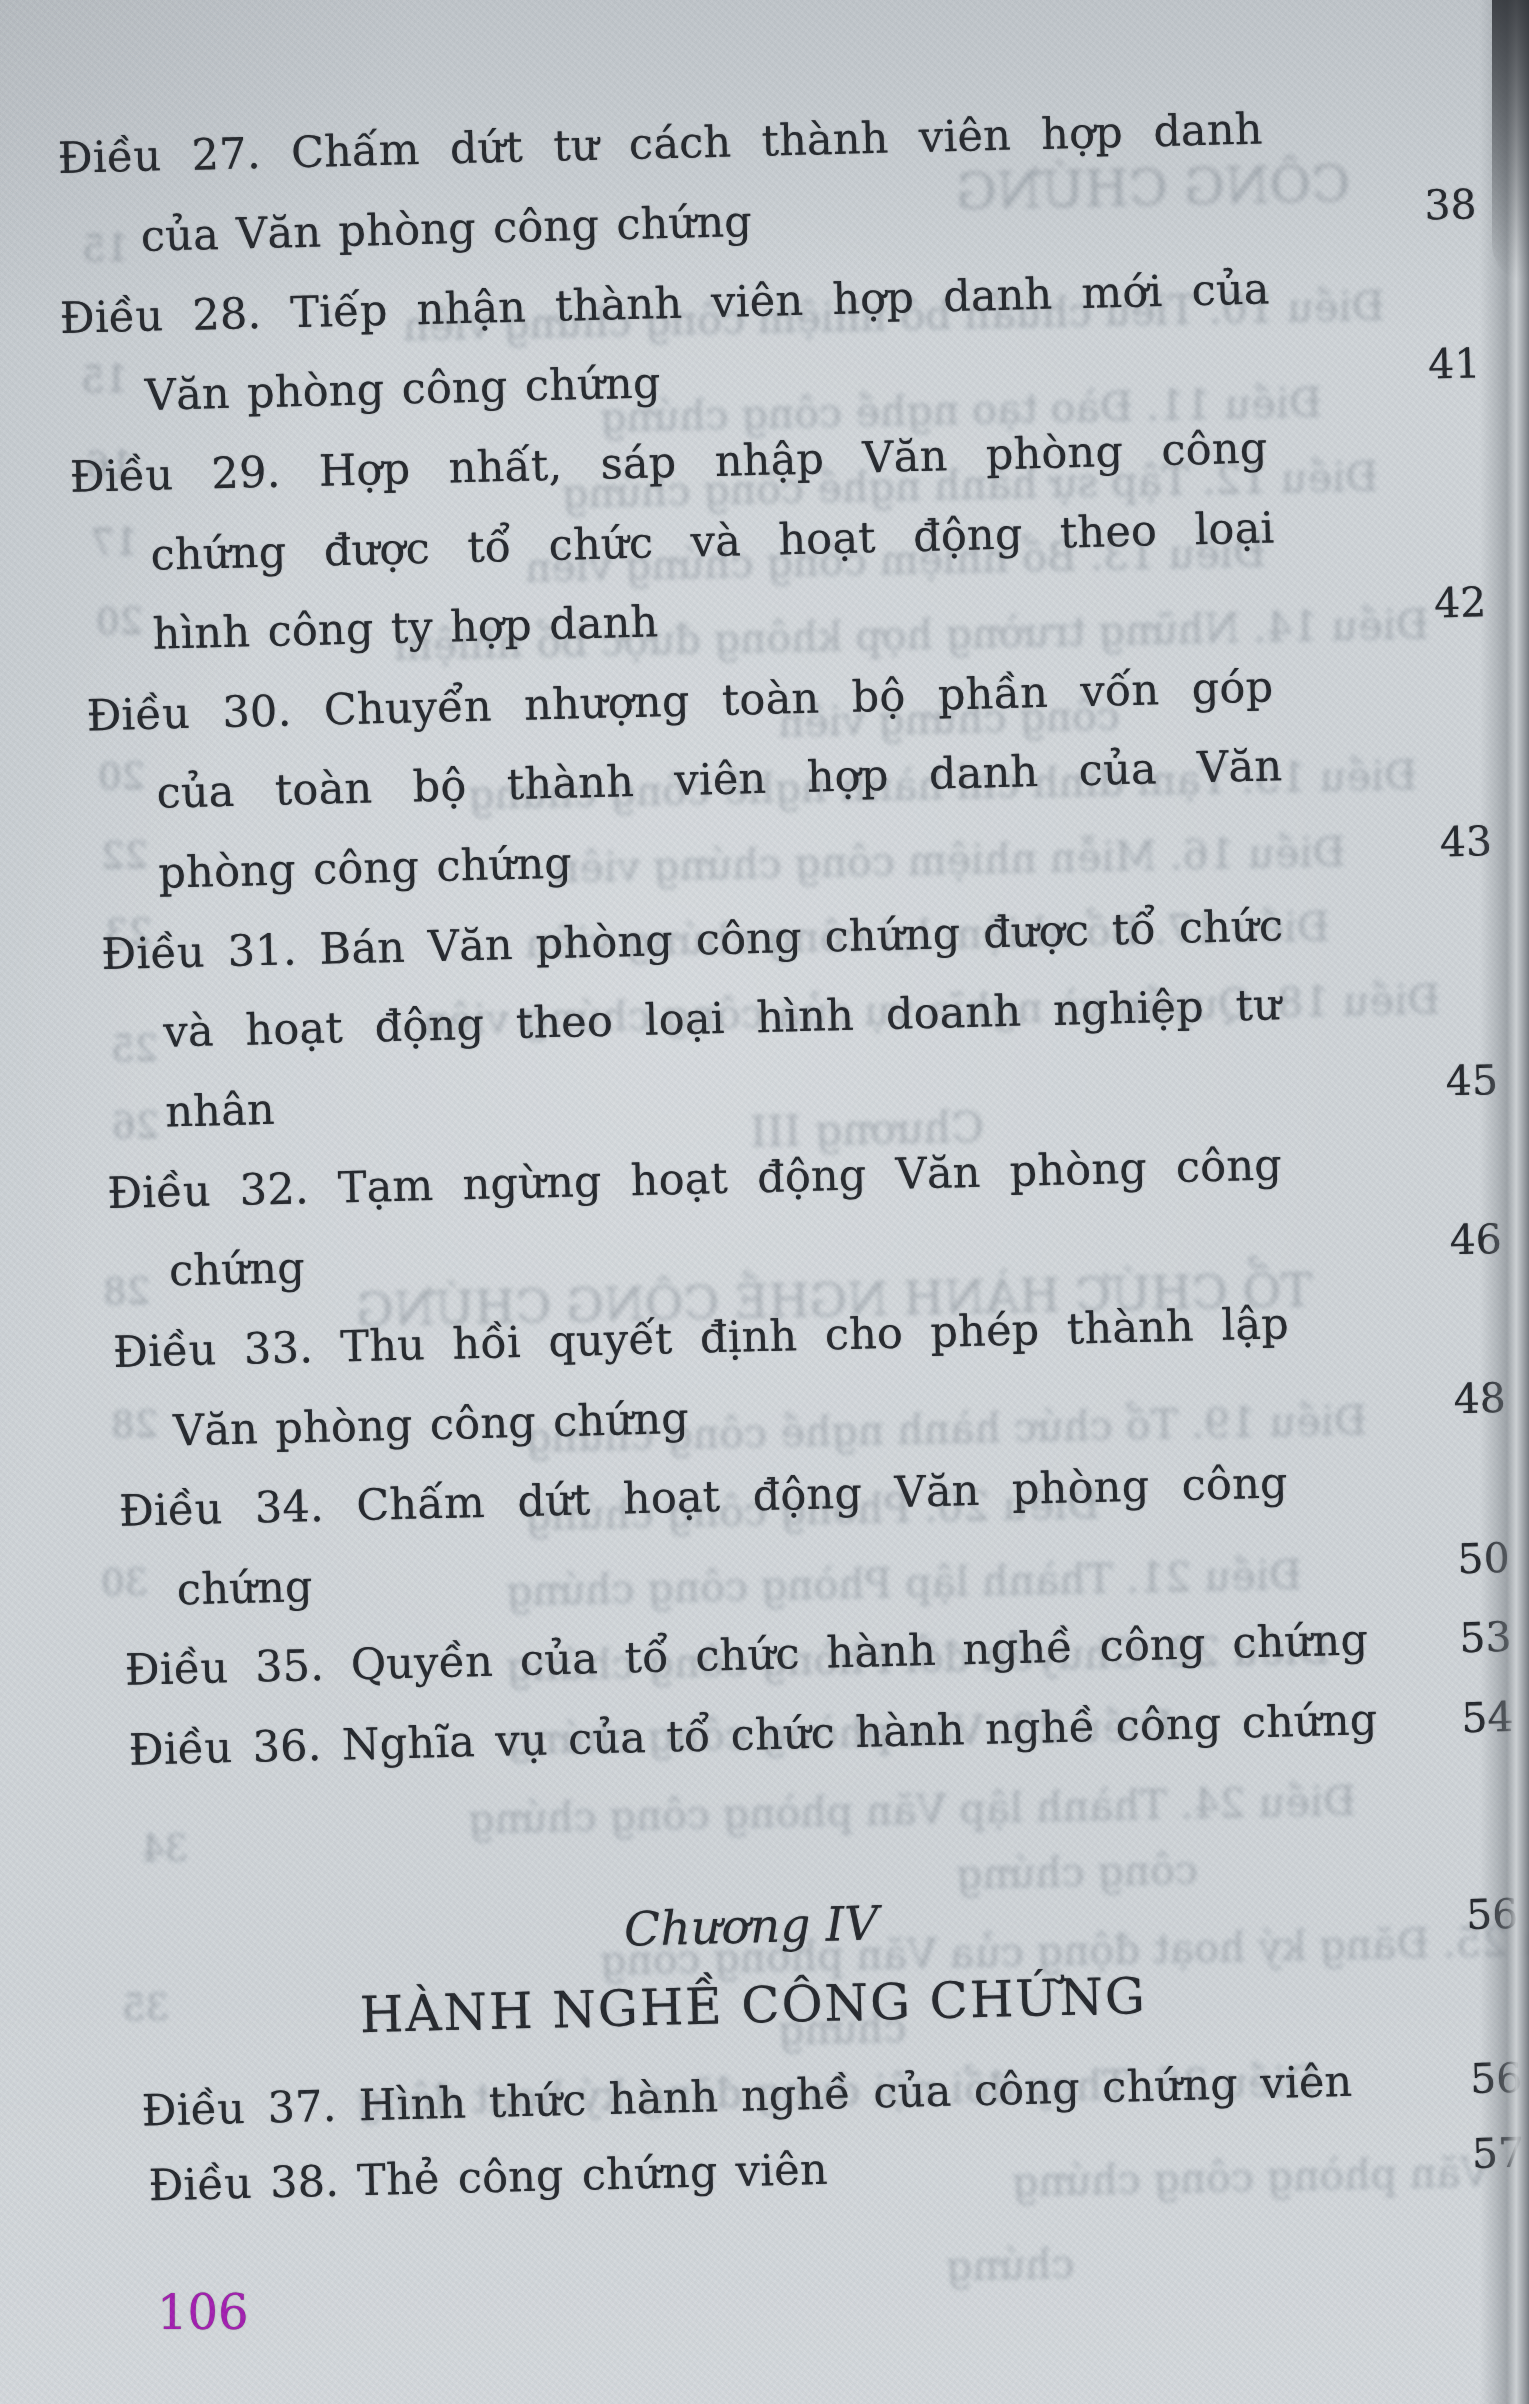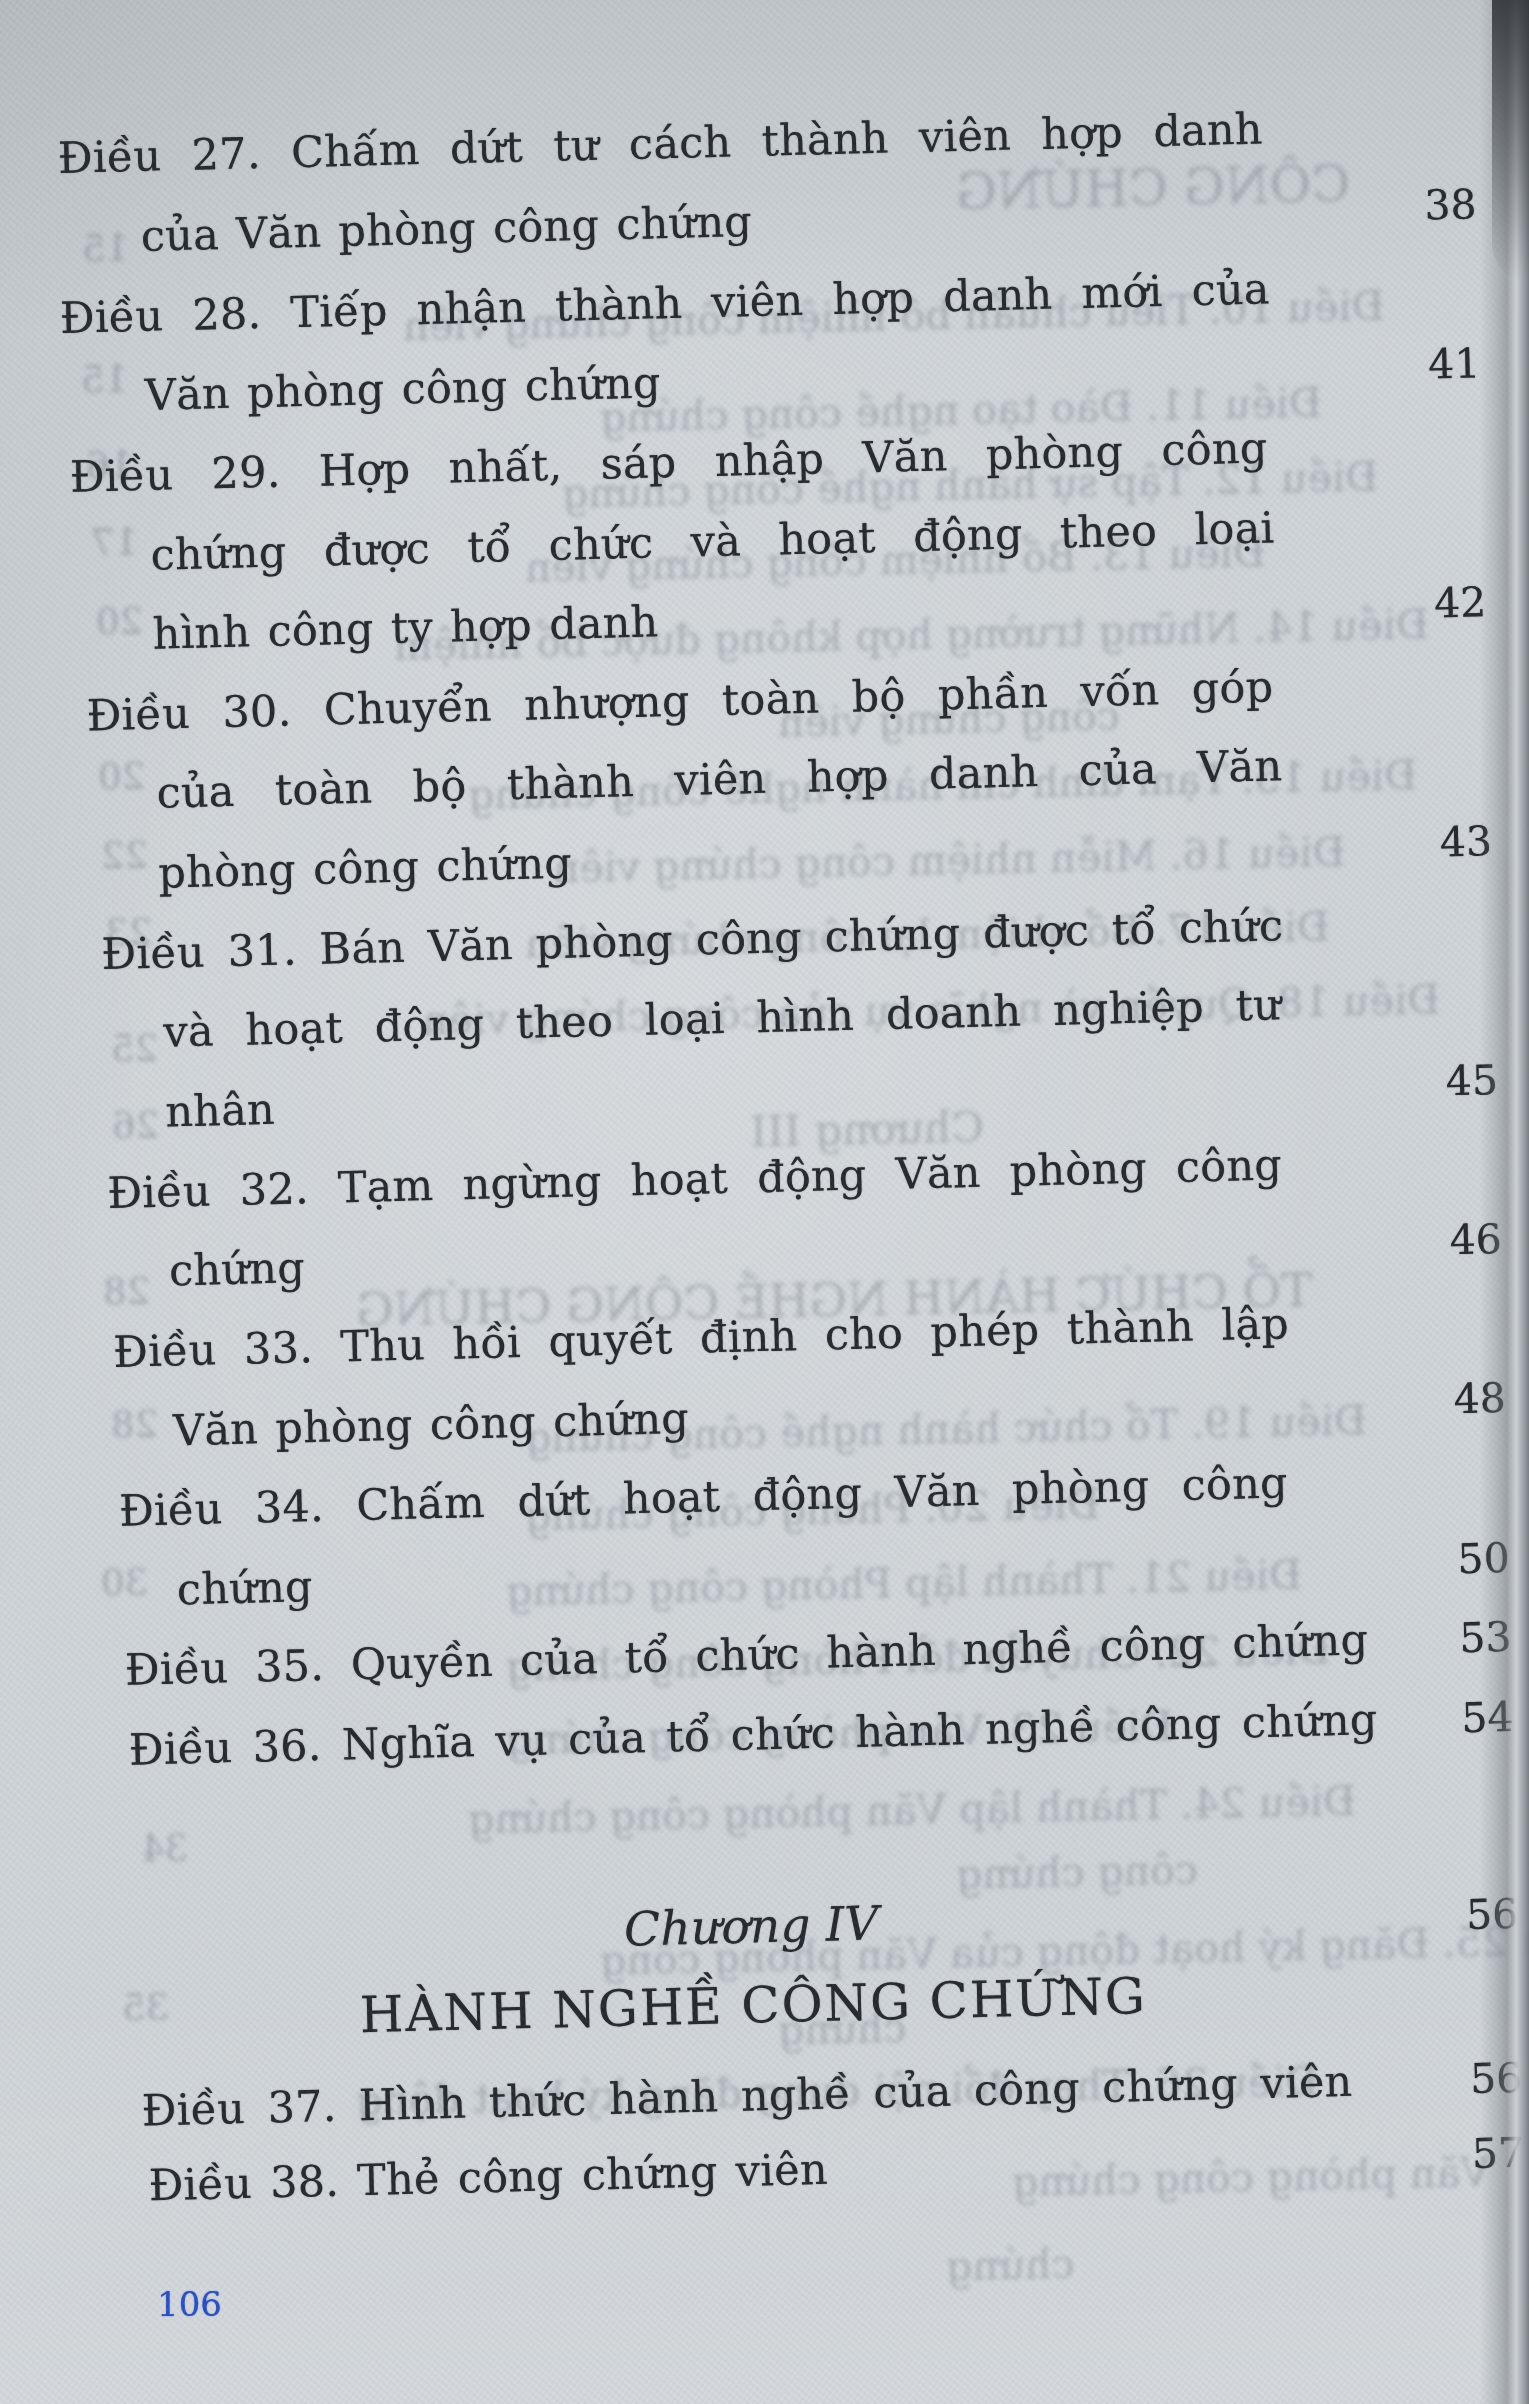--- a/index.html
+++ b/index.html
@@ -36,21 +36,21 @@
     transform:scaleX(-1) rotate(1.2deg);filter:blur(1.9px);font-size:41px;line-height:1.2;}
   
   .toc{position:absolute;inset:0;transform:rotate(-1.4deg);transform-origin:56px 159px;}
   .line{position:absolute;font-size:43px;line-height:60px;color:#23262b;
     text-shadow:0 0 1.2px rgba(32,36,42,0.68);letter-spacing:0.2px;}
   .line.just{text-align:justify;text-align-last:justify;}
   .line.center{text-align:center;}
   .line.italic{font-style:italic;}
   .pagenum{position:absolute;left:1370px;width:105px;text-align:right;
     font-size:41px;line-height:58px;color:#23262b;text-shadow:0 0 1.2px rgba(32,36,42,0.68);}
-  .folio{position:absolute;left:157px;top:2284px;font-size:34px;color:#1d4ed8;
+  .folio{position:absolute;left:157px;top:2284px;font-size:48px;color:#a21caf;
     text-shadow:0 0 1.2px rgba(32,36,42,0.68);}
 </style>
 </head>
 <body>
 
 <div class="page">
   <div class="shade light"></div>
   <div class="shade topdark"></div>
   <div class="shade bottomlight"></div>
 

